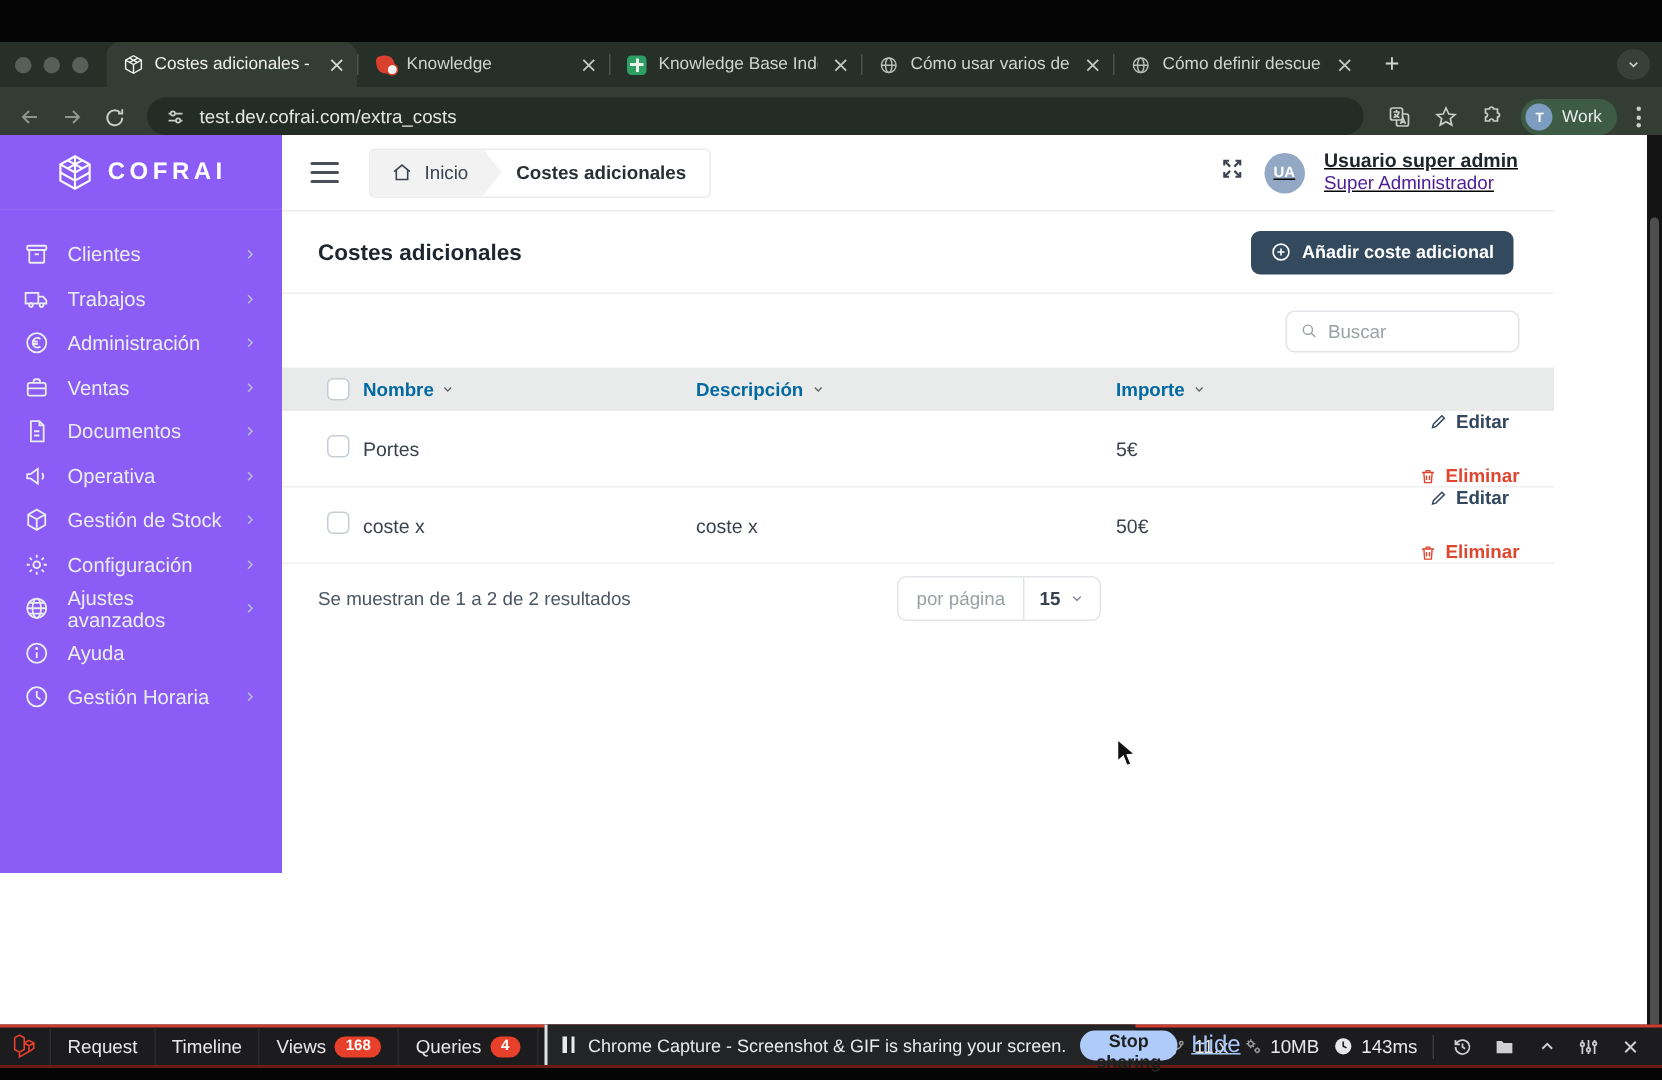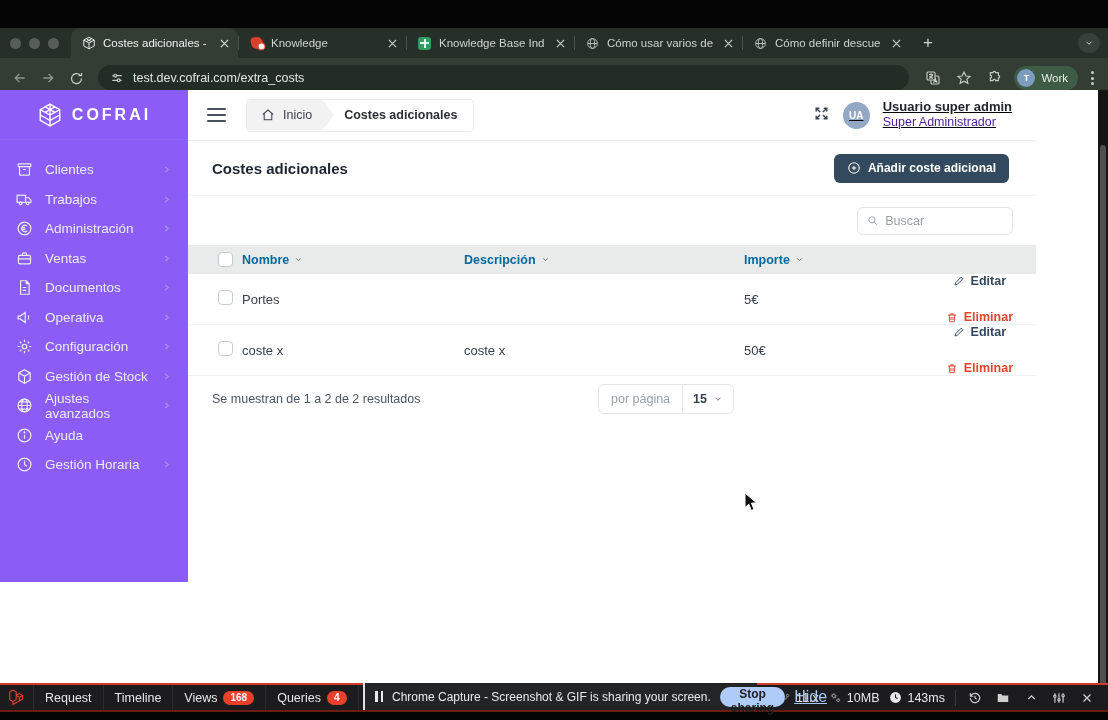--- a/index.html
+++ b/index.html
@@ -411,39 +411,39 @@
           <span class="nchev">
               <svg width="9" height="9" viewBox="0 0 24 24" fill="none" stroke="#b9c2ca" stroke-width="2.6">
                 <polyline points="9,5 16,12 9,19"></polyline>
               </svg>
             </span>
         </div>
 
         <div class="nav-item">
           <span class="nicon">
             <svg width="17" height="17" viewBox="0 0 24 24" fill="none" stroke="#e9edf0" stroke-width="1.7">
+                <path d="M12 2.5 l8 4.5 v10 l-8 4.5 -8-4.5 v-10 z M4 7 l8 4.5 8-4.5 M12 11.5 V21.5"></path>
+              </svg>
+          </span>
+          <span class="nlabel">Gestión de Stock</span>
+          <span class="nchev">
+              <svg width="9" height="9" viewBox="0 0 24 24" fill="none" stroke="#b9c2ca" stroke-width="2.6">
+                <polyline points="9,5 16,12 9,19"></polyline>
+              </svg>
+            </span>
+        </div>
+
+        <div class="nav-item">
+          <span class="nicon">
+            <svg width="17" height="17" viewBox="0 0 24 24" fill="none" stroke="#e9edf0" stroke-width="1.7">
                 <circle cx="12" cy="12" r="3.2"></circle>
                 <path d="M12 2.5 v3 M12 18.5 v3 M2.5 12 h3 M18.5 12 h3 M5.3 5.3 l2.1 2.1 M16.6 16.6 l2.1 2.1 M18.7 5.3 l-2.1 2.1 M7.4 16.6 l-2.1 2.1"></path>
               </svg>
           </span>
           <span class="nlabel">Configuración</span>
-          <span class="nchev">
-              <svg width="9" height="9" viewBox="0 0 24 24" fill="none" stroke="#b9c2ca" stroke-width="2.6">
-                <polyline points="9,5 16,12 9,19"></polyline>
-              </svg>
-            </span>
-        </div>
-
-        <div class="nav-item">
-          <span class="nicon">
-            <svg width="17" height="17" viewBox="0 0 24 24" fill="none" stroke="#e9edf0" stroke-width="1.7">
-                <path d="M12 2.5 l8 4.5 v10 l-8 4.5 -8-4.5 v-10 z M4 7 l8 4.5 8-4.5 M12 11.5 V21.5"></path>
-              </svg>
-          </span>
-          <span class="nlabel">Gestión de Stock</span>
           <span class="nchev">
               <svg width="9" height="9" viewBox="0 0 24 24" fill="none" stroke="#b9c2ca" stroke-width="2.6">
                 <polyline points="9,5 16,12 9,19"></polyline>
               </svg>
             </span>
         </div>
 
         <div class="nav-item">
           <span class="nicon">
             <svg width="17" height="17" viewBox="0 0 24 24" fill="none" stroke="#e9edf0" stroke-width="1.7">

